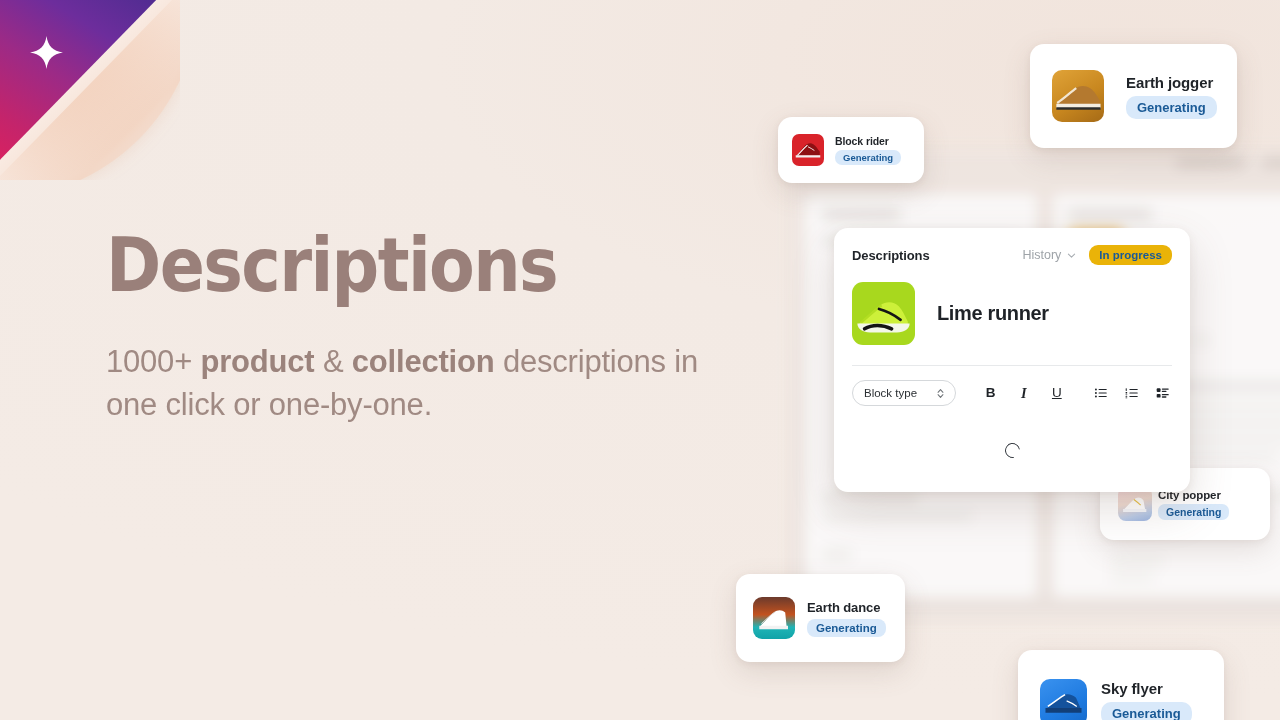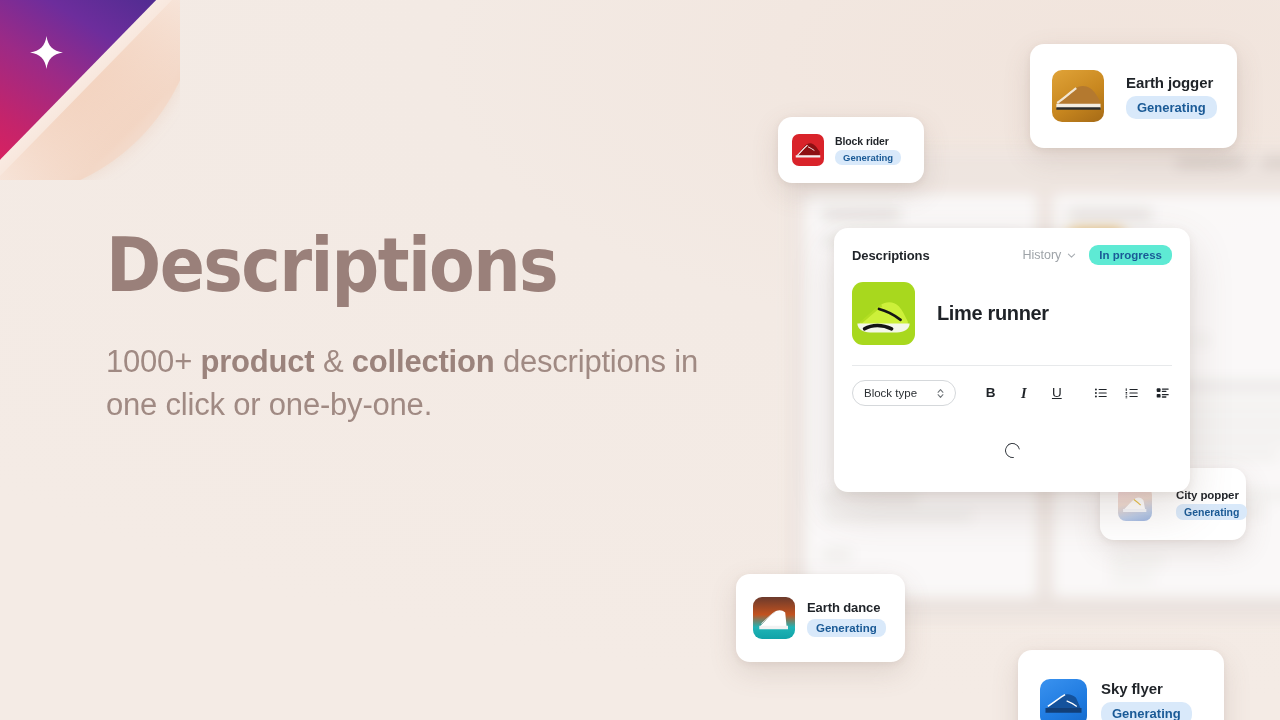--- a/index.html
+++ b/index.html
@@ -178,21 +178,21 @@
   #card-rose   { left:778px; top:117px; width:146px; height:66px; padding:0 0 0 14px; gap:11px;}
   #card-rose   .thumb { width:32px; height:32px; border-radius:7px;}
   #card-rose   .pname { font-size:10.5px; margin-bottom:3px;}
   #card-rose   .badge { font-size:9.5px; padding:2px 8px; border-radius:7px;}
 
   #card-night  { left:736px; top:574px; width:169px; height:88px; padding:0 0 0 17px; gap:12px;}
   #card-night  .thumb { width:42px; height:42px; border-radius:9px;}
   #card-night  .pname { font-size:13px; margin-bottom:4px;}
   #card-night  .badge { font-size:11.5px; padding:3px 9px; border-radius:8px;}
 
-  #card-city   { left:1100px; top:468px; width:146px; height:72px; padding:0 0 0 18px; gap:24px;}
+  #card-city   { left:1100px; top:468px; width:170px; height:72px; padding:0 0 0 18px; gap:6px;}
   #card-city   .thumb { width:34px; height:34px; border-radius:8px;}
   #card-city   .pname { font-size:11.5px; margin-bottom:3px;}
   #card-city   .badge { font-size:10.5px; padding:2px 8px; border-radius:7px;}
 
   #card-sky    { left:1018px; top:650px; width:206px; height:104px; padding:0 0 0 22px; gap:14px;}
   #card-sky    .thumb { width:47px; height:47px; border-radius:10px;}
   #card-sky    .pname { font-size:15px; margin-bottom:5px;}
   #card-sky    .badge { font-size:13px; padding:4px 11px; border-radius:10px;}
 
   
@@ -220,21 +220,21 @@
     letter-spacing: -0.1px;
   }
   .panel-head-right { display: flex; align-items: center; gap: 12px; }
   .history {
     display: flex; align-items: center; gap: 5px;
     font-size: 12.5px; color: #9ea3a8; font-weight: 400;
     cursor: pointer;
   }
   .chev { display:block; }
   .pill-progress {
-    background: #5eead4;
+    background: #eab308;
     color: #1a5a96;
     font-size: 11.5px;
     font-weight: 700;
     padding: 4px 10px;
     border-radius: 9px;
   }
   .product-row {
     display: flex;
     align-items: center;
     gap: 22px;

